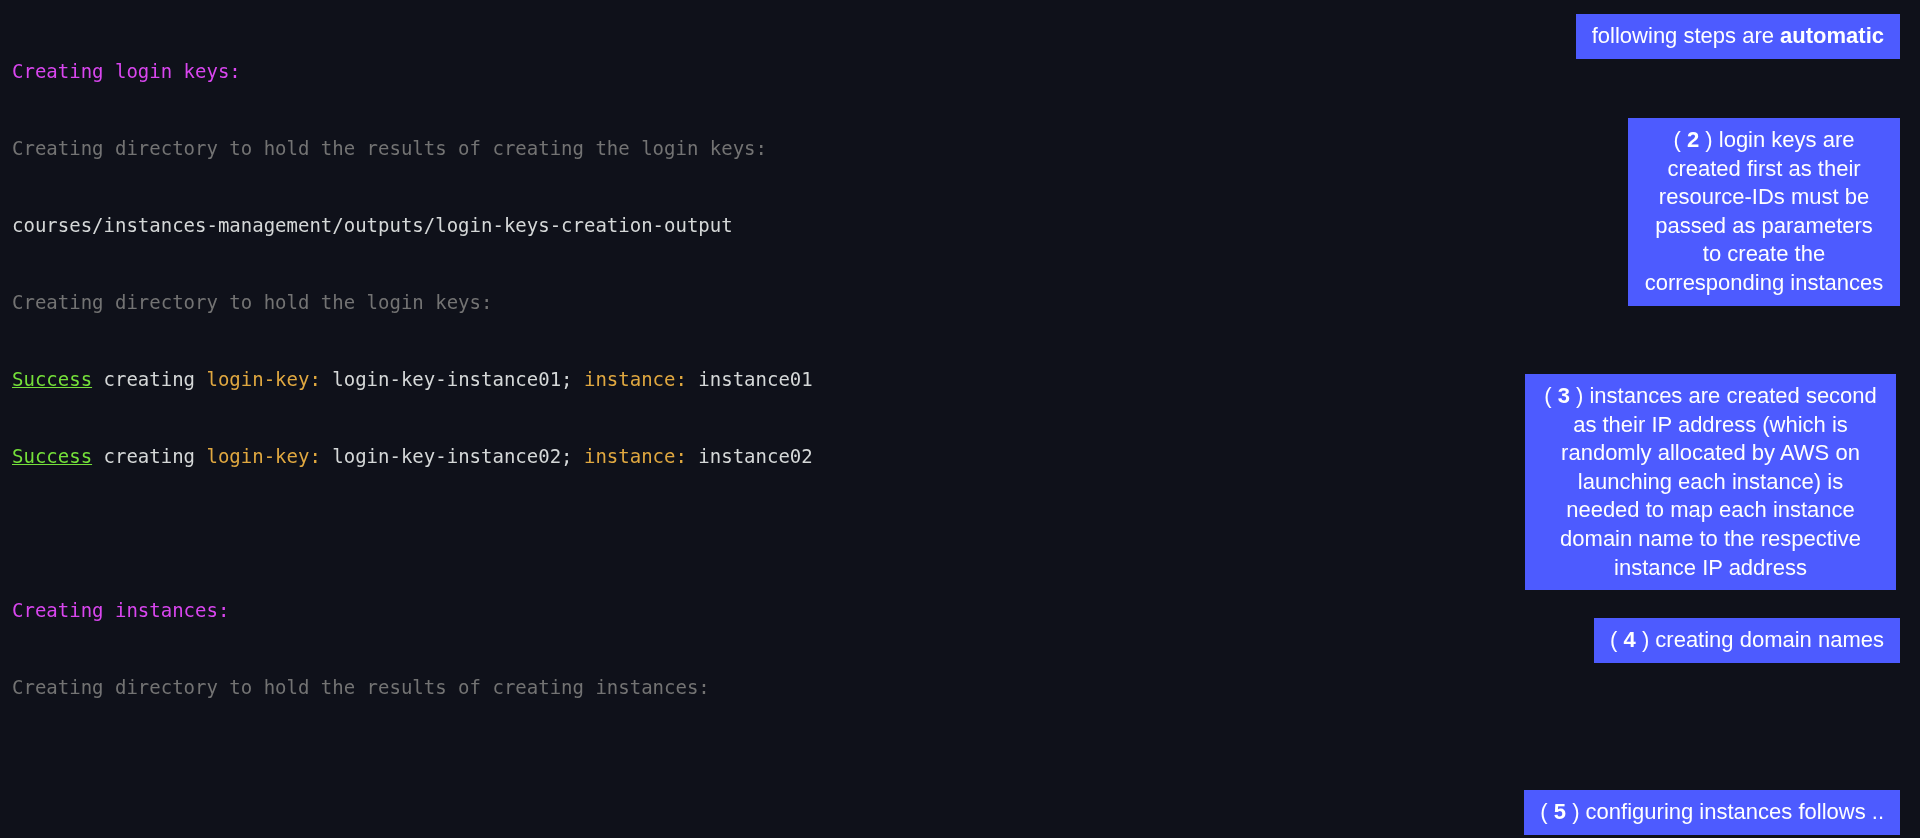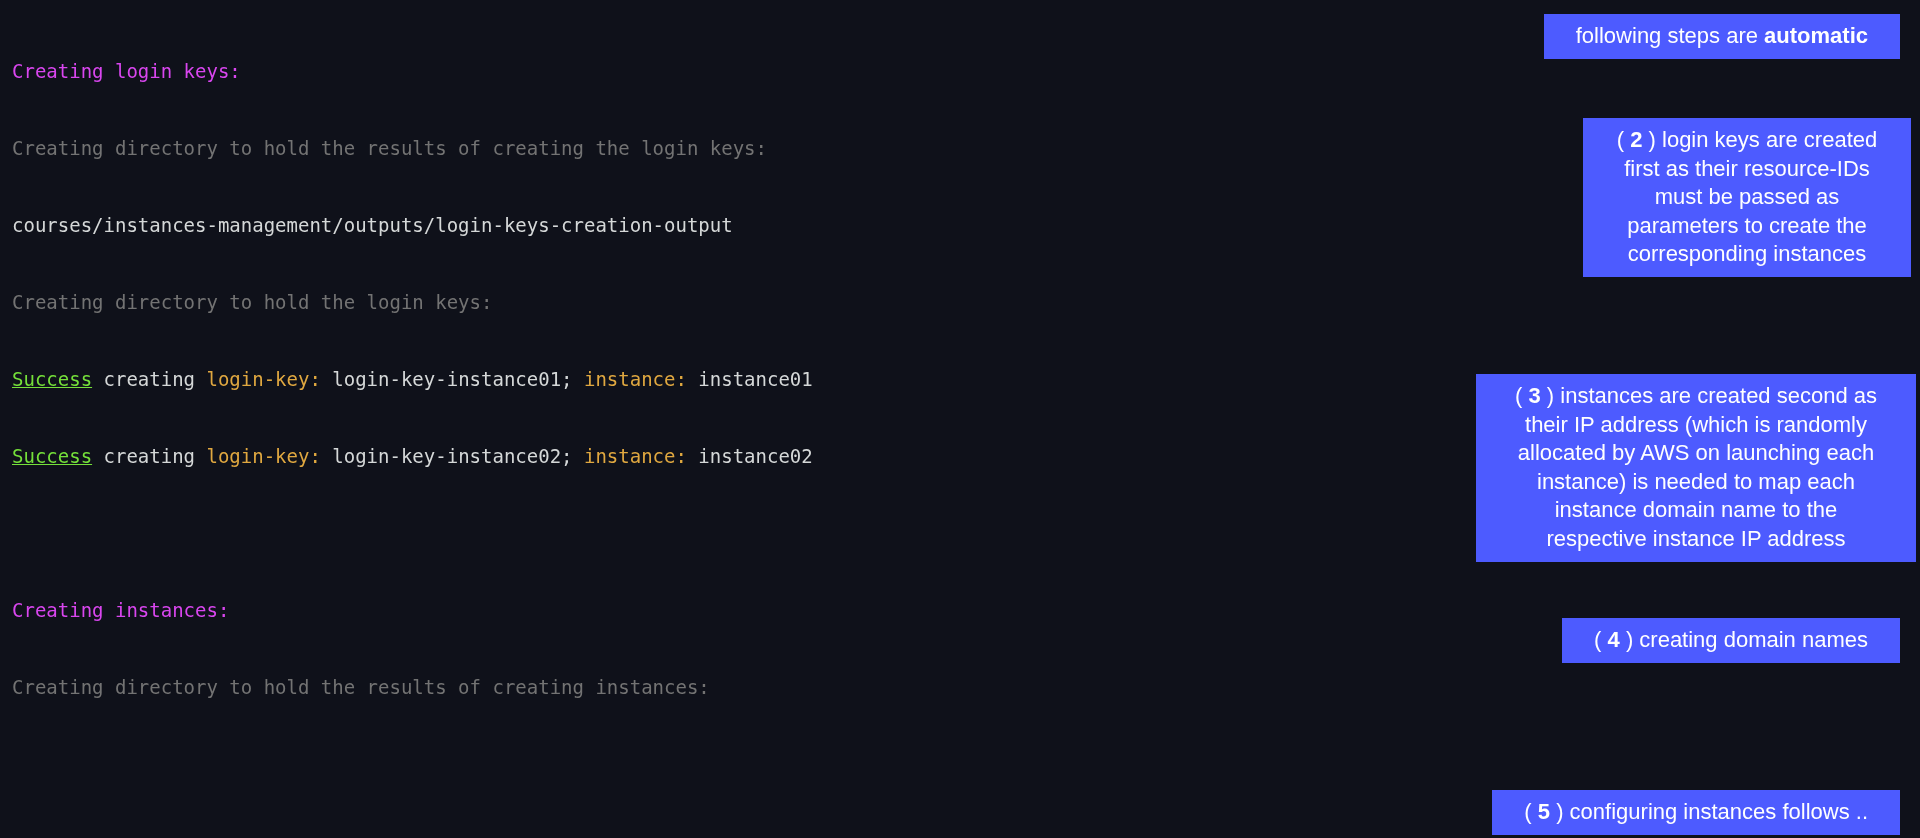--- a/index.html
+++ b/index.html
@@ -22,28 +22,28 @@
   .green  { color: #75e03a; text-decoration: underline; }
   .orange { color: #e0a840; }
   .plain  { color: #d5d8d8; }
   .note {
     position: absolute;
     background: #4d5bff;
     color: #ffffff;
     font-family: -apple-system, "Segoe UI", Helvetica, Arial, sans-serif;
     font-size: 22px;
     line-height: 1.3;
-    padding: 8px 32px;
+    padding: 8px 16px;
     text-align: center;
     font-weight: 400;
   }
   .note b { font-weight: 700; }
   .note1 { top: 14px;  right: 20px; }
-  .note2 { top: 118px; right: 9px; width: 328px; }
-  .note3 { top: 374px; right: 4px; width: 440px; }
+  .note2 { top: 118px; right: 20px; width: 272px; }
+  .note3 { top: 374px; right: 24px; width: 371px; }
   .note4 { top: 618px; right: 20px; }
   .note5 { top: 790px; right: 20px; }
 </style>
 </head>
 <body>
 
 <div class="term">
   <span class="ln cyan">Creating login keys:</span>
   <span class="ln yellow">Creating directory to hold the results of creating the login keys:</span>
   <span class="ln plain">courses/instances-management/outputs/login-keys-creation-output</span>

